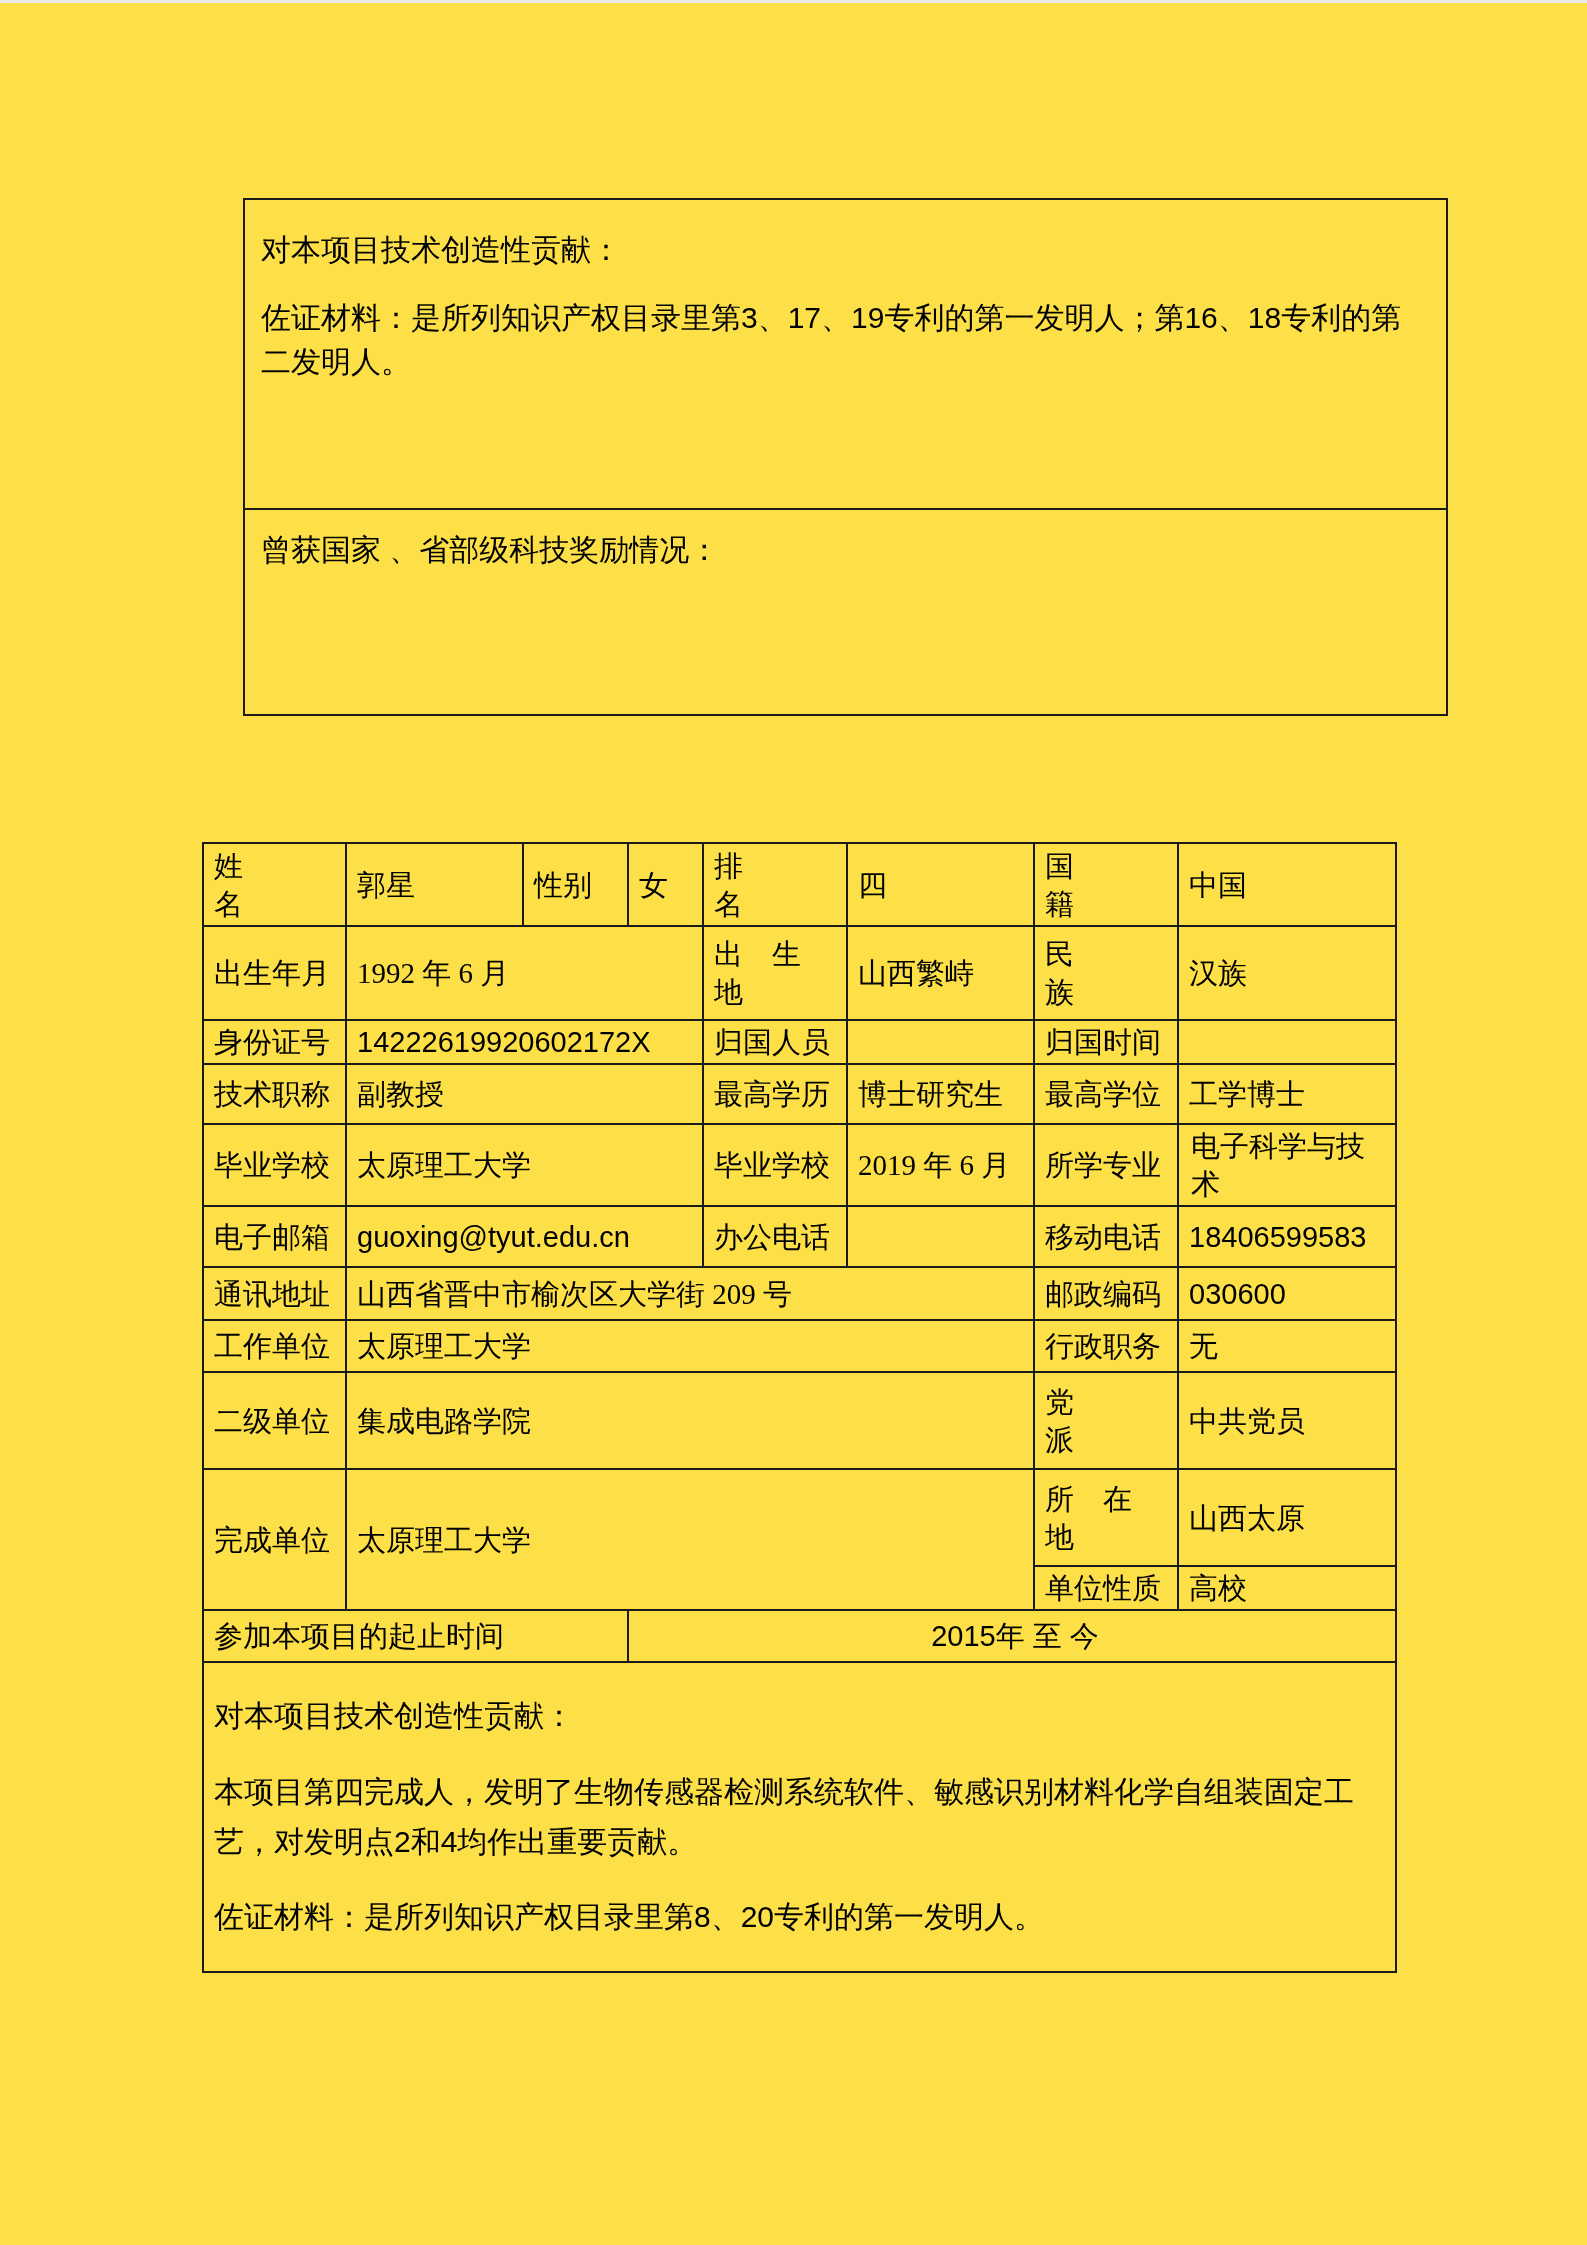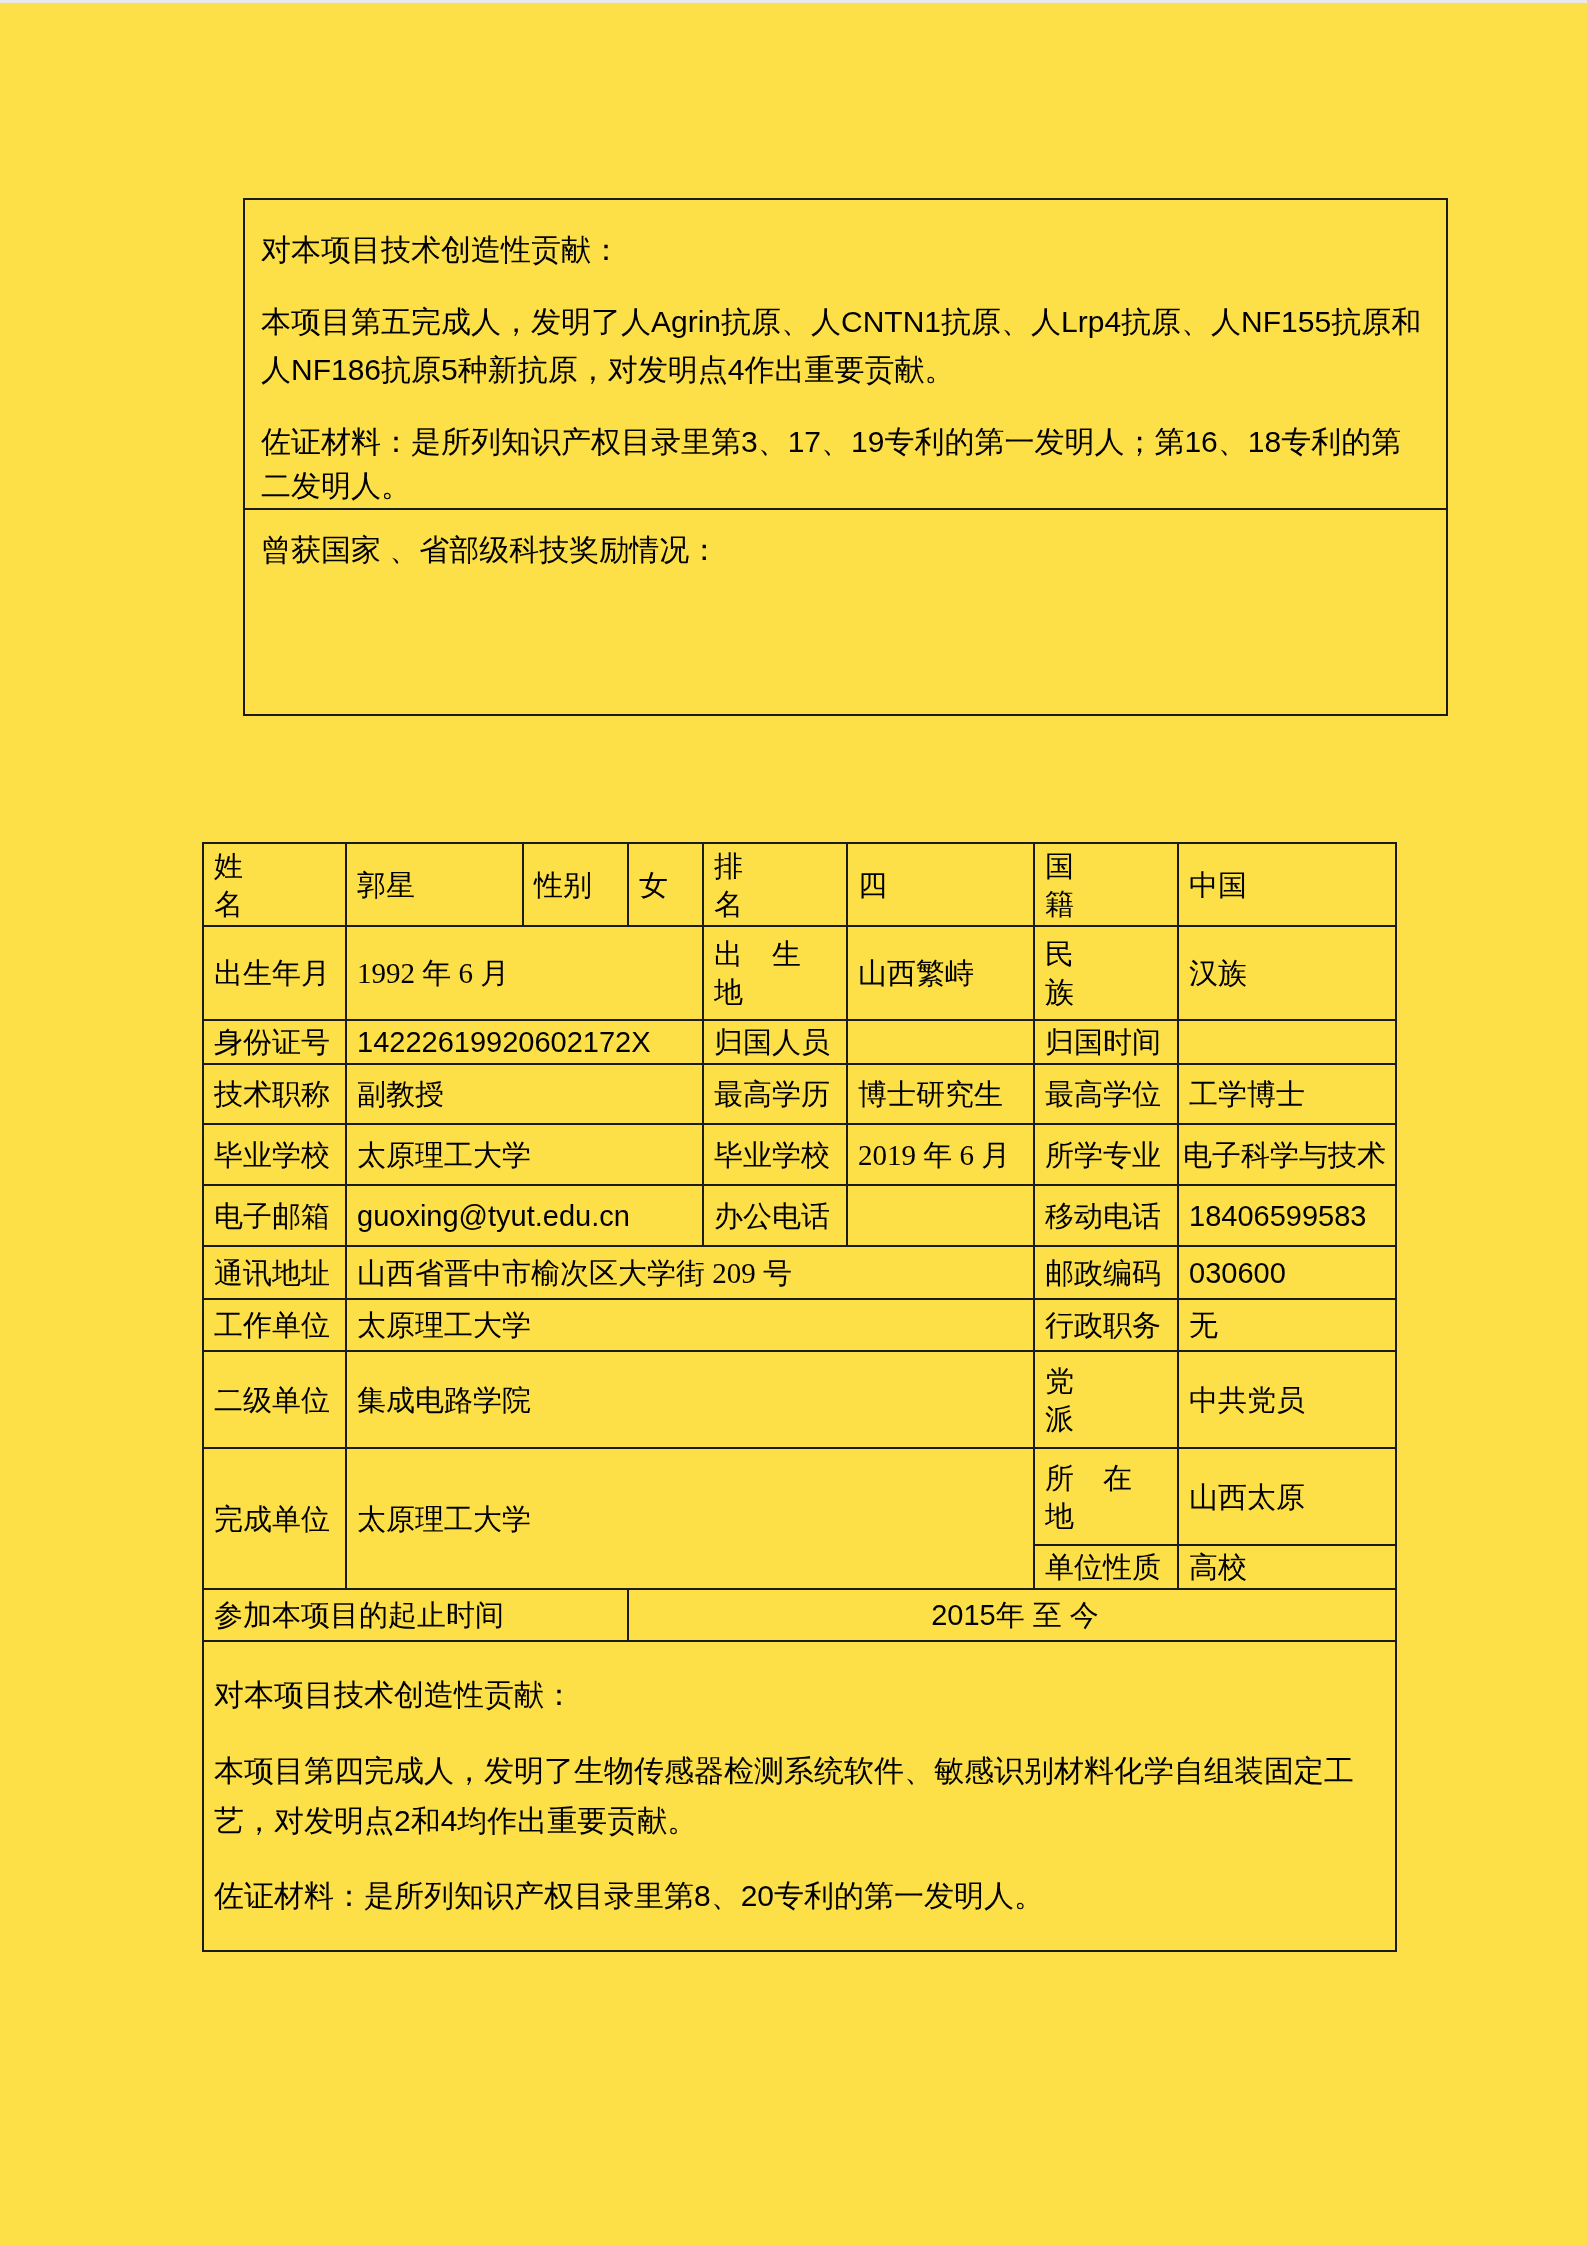--- a/index.html
+++ b/index.html
@@ -70,21 +70,20 @@
   .c-evidence{margin:28px 0 0 0;font-size:30px;line-height:44px;}
 </style>
 </head>
 <body>
 
 <div class="page">
 
   <div class="topbox">
     <div class="cell1">
       <p class="boxtitle">对本项目技术创造性贡献：</p>
-      <p class="boxbody">本项目第五完成人，发明了人Agrin抗原、人CNTN1抗原、人Lrp4抗原、人NF155抗原和人NF186抗原5种新抗原，对发明点4作出重要贡献。</p>
       <p class="boxevidence">佐证材料：是所列知识产权目录里第3、17、19专利的第一发明人；第16、18专利的第二发明人。</p>
     </div>
     <div class="cell2">
       <p class="awardslabel">曾获国家 、省部级科技奖励情况：</p>
     </div>
   </div>
 
   <table class="person">
     <colgroup>
       <col style="width:143px">
@@ -140,21 +139,21 @@
       <td class="lbl">最高学位</td>
       <td class="val">工学博士</td>
     </tr>
 
     <tr style="height:61px">
       <td class="lbl">毕业学校</td>
       <td class="val" colspan="3">太原理工大学</td>
       <td class="lbl">毕业学校</td>
       <td class="val">2019 年 6 月</td>
       <td class="lbl">所学专业</td>
-      <td class="val" style="padding-left:4px">电子科学与技术</td>
+      <td class="val" style="padding-left:12px">电子科学与技术</td>
     </tr>
 
     <tr style="height:61px">
       <td class="lbl">电子邮箱</td>
       <td class="val-sans" colspan="3">guoxing@tyut.edu.cn</td>
       <td class="lbl">办公电话</td>
       <td class="val"></td>
       <td class="lbl">移动电话</td>
       <td class="val-sans">18406599583</td>
     </tr>

